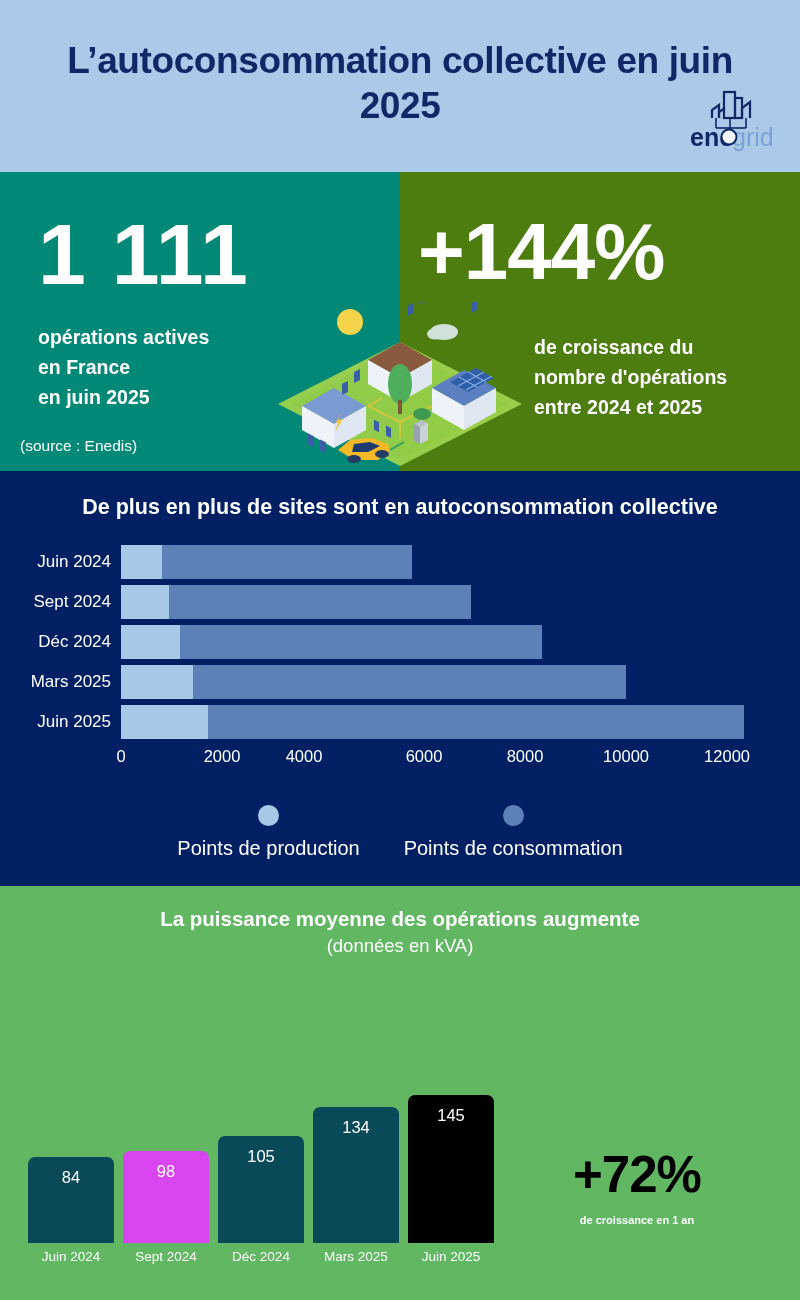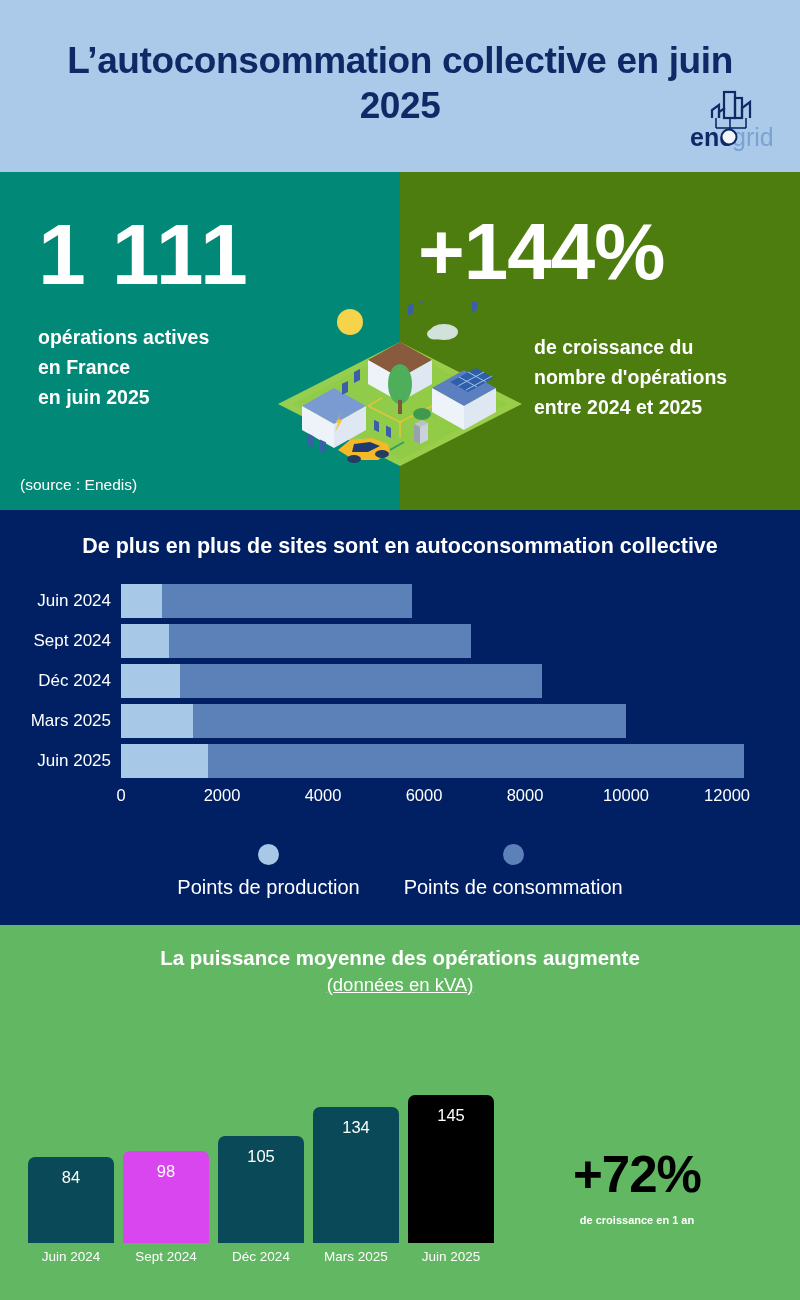--- a/index.html
+++ b/index.html
@@ -35,21 +35,21 @@
   }
   .logo {
     position: absolute;
     right: 16px; bottom: 16px;
     width: 112px; height: 72px;
   }
 
   
   .stats {
     position: relative;
-    height: 338px;
+    height: 299px;
     display: flex;
   }
   .stat-left {
     width: 50%;
     background: #028877;
     padding: 42px 0 0 38px;
     position: relative;
   }
   .stat-right {
     width: 50%;
@@ -173,21 +173,20 @@
     font-size: 20.5px;
     font-weight: bold;
     text-align: center;
     line-height: 1.3;
   }
   .power-sub {
     color: #ffffff;
     font-size: 18.5px;
     text-align: center;
     margin-top: 2px;
-    text-decoration: underline;
   }
   .vbars {
     position: absolute;
     left: 28px; bottom: 36px;
     width: 466px; height: 180px;
     display: flex;
     align-items: flex-end;
     justify-content: space-between;
   }
   .vbar-col {
@@ -397,21 +396,21 @@
           <div class="hbar-label">Juin 2025</div>
           <div class="hbar-track">
             <div class="seg seg-prod" style="width: 86.87px; background: rgb(168, 200, 232);"></div>
             <div class="seg seg-conso" style="left: 86.87px; width: 535.867px; background: rgb(92, 128, 184);"></div>
           </div>
         </div>
       </div>
     <div class="axis" id="haxis">
         <div class="tick" style="left: 121px;">0</div>
         <div class="tick" style="left: 222.012px;">2000</div>
-        <div class="tick" style="left: 323px;">4000</div>
+        <div class="tick" style="left: 304px;">4000</div>
         <div class="tick" style="left: 424.035px;">6000</div>
         <div class="tick" style="left: 525.047px;">8000</div>
         <div class="tick" style="left: 626.058px;">10000</div>
         <div class="tick" style="left: 727.07px;">12000</div>
       </div>
 
     <div class="legend" id="hlegend">
         <div class="legend-item">
           <span class="legend-dot" style="background: rgb(168, 200, 232);"></span>
           <span class="legend-text">Points de production</span>

